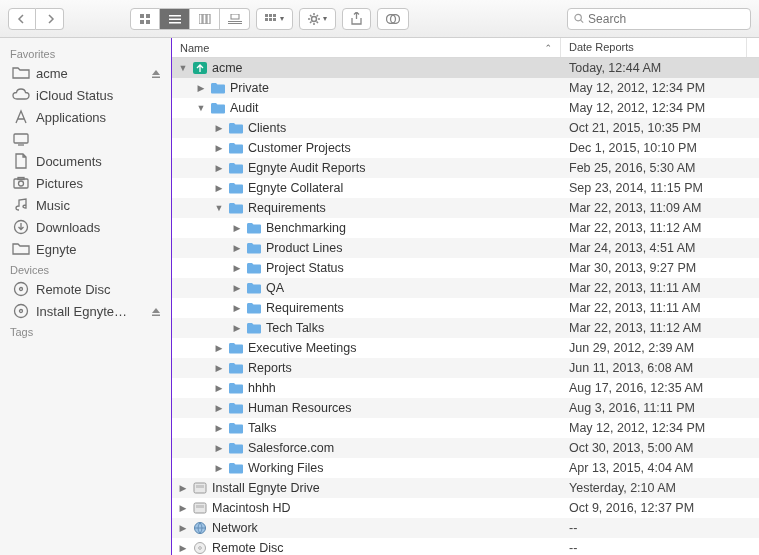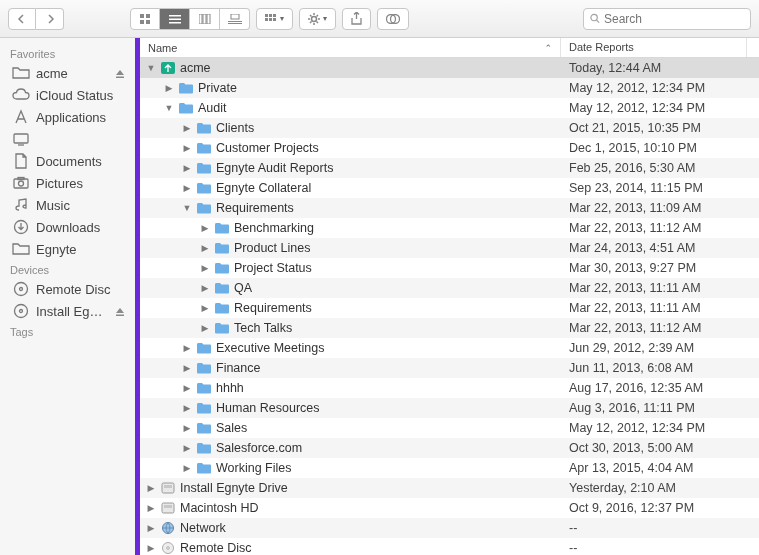--- a/index.html
+++ b/index.html
@@ -10,25 +10,25 @@
 .nav-btns .btn { width: 28px; height: 22px; background: #fff; border: 1px solid #c7c7c7; display: flex; align-items: center; justify-content: center; cursor: default; }
 .nav-btns .btn:first-child { border-radius: 4px 0 0 4px; }
 .nav-btns .btn:last-child { border-radius: 0 4px 4px 0; border-left: none; }
 .view-group { display: flex; margin-left: 60px; }
 .view-group .btn { width: 30px; height: 22px; background: #fff; border: 1px solid #c7c7c7; border-left: none; display:flex; align-items:center; justify-content:center; color:#6a6a6a; }
 .view-group .btn:first-child { border-left: 1px solid #c7c7c7; border-radius: 4px 0 0 4px; }
 .view-group .btn:last-child { border-radius: 0 4px 4px 0; }
 .view-group .btn.active { background: #6f6f6f; color: #fff; }
 .arrange-btn, .gear-btn, .share-btn, .tags-btn { height: 22px; background: #fff; border: 1px solid #c7c7c7; border-radius: 4px; display:flex; align-items:center; justify-content:center; padding: 0 8px; color:#6a6a6a; gap:3px; }
 .spacer { flex: 1; }
-.search { display:flex; align-items:center; height: 22px; width: 168px; background: #fff; border: 1px solid #c7c7c7; border-radius: 4px; padding: 0 6px; color:#a0a0a0; gap:4px; }
+.search { display:flex; align-items:center; height: 22px; width: 184px; background: #fff; border: 1px solid #c7c7c7; border-radius: 4px; padding: 0 6px; color:#a0a0a0; gap:4px; }
 .search input { border:none; outline:none; font-size: 12px; width: 100%; color:#666; }
 
 .main { display: flex; height: calc(100% - 38px); }
-.sidebar { width: 140px; background: #f6f6f6; border-right: 5px solid #6d28d9; padding-top: 6px; overflow: hidden; }
+.sidebar { width: 172px; background: #f6f6f6; border-right: 1px solid #6d28d9; padding-top: 6px; overflow: hidden; }
 .side-head { font-size: 11px; color: #8a8a8a; padding: 4px 10px 2px; }
 .side-item { display:flex; align-items:center; padding: 3px 8px 3px 12px; gap: 6px; color:#444; cursor:default; position:relative; }
 .side-item .si-label { white-space: nowrap; overflow:hidden; text-overflow: ellipsis; flex:1; }
 .side-item .eject { width:12px; height:12px; color:#8a8a8a; }
 .side-icon { width:18px; height:16px; display:flex; align-items:center; justify-content:center; color:#777; }
 
 .content { flex:1; display:flex; flex-direction:column; overflow:hidden; }
 .cols { height: 20px; border-bottom: 1px solid #d9d9d9; display:flex; font-size: 11px; color:#444; background:#fff; }
 .col-name { flex:1; padding: 3px 8px; border-right:1px solid #e4e4e4; display:flex; align-items:center; justify-content:space-between; }
 .col-date { width: 186px; padding: 3px 8px; border-right:1px solid #e4e4e4; }
@@ -445,21 +445,21 @@
           <div class="rend"></div>
         </div>
         <div class="row">
           <div class="rname" style="padding-left:42px">
             <span class="disclose" style="font-size:9px">▶</span>
             <span class="ficon">
               <svg width="16" height="12" viewBox="0 0 16 12">
                 <path class="folder-svg" d="M1 2.5 Q1 1 2 1 L6 1 L7.5 2.5 L14 2.5 Q15 2.5 15 3.5 L15 10.5 Q15 11.5 14 11.5 L2 11.5 Q1 11.5 1 10.5 Z"></path>
               </svg>
             </span>
-            <span>Finance</span>
+            <span>Reports</span>
           </div>
           <div class="rdate">Jun 11, 2013, 6:08 AM</div>
           <div class="rend"></div>
         </div>
         <div class="row">
           <div class="rname" style="padding-left:42px">
             <span class="disclose" style="font-size:9px">▶</span>
             <span class="ficon">
               <svg width="16" height="12" viewBox="0 0 16 12">
                 <path class="folder-svg" d="M1 2.5 Q1 1 2 1 L6 1 L7.5 2.5 L14 2.5 Q15 2.5 15 3.5 L15 10.5 Q15 11.5 14 11.5 L2 11.5 Q1 11.5 1 10.5 Z"></path>
@@ -484,21 +484,21 @@
           <div class="rend"></div>
         </div>
         <div class="row">
           <div class="rname" style="padding-left:42px">
             <span class="disclose" style="font-size:9px">▶</span>
             <span class="ficon">
               <svg width="16" height="12" viewBox="0 0 16 12">
                 <path class="folder-svg" d="M1 2.5 Q1 1 2 1 L6 1 L7.5 2.5 L14 2.5 Q15 2.5 15 3.5 L15 10.5 Q15 11.5 14 11.5 L2 11.5 Q1 11.5 1 10.5 Z"></path>
               </svg>
             </span>
-            <span>Sales</span>
+            <span>Talks</span>
           </div>
           <div class="rdate">May 12, 2012, 12:34 PM</div>
           <div class="rend"></div>
         </div>
         <div class="row">
           <div class="rname" style="padding-left:42px">
             <span class="disclose" style="font-size:9px">▶</span>
             <span class="ficon">
               <svg width="16" height="12" viewBox="0 0 16 12">
                 <path class="folder-svg" d="M1 2.5 Q1 1 2 1 L6 1 L7.5 2.5 L14 2.5 Q15 2.5 15 3.5 L15 10.5 Q15 11.5 14 11.5 L2 11.5 Q1 11.5 1 10.5 Z"></path>

